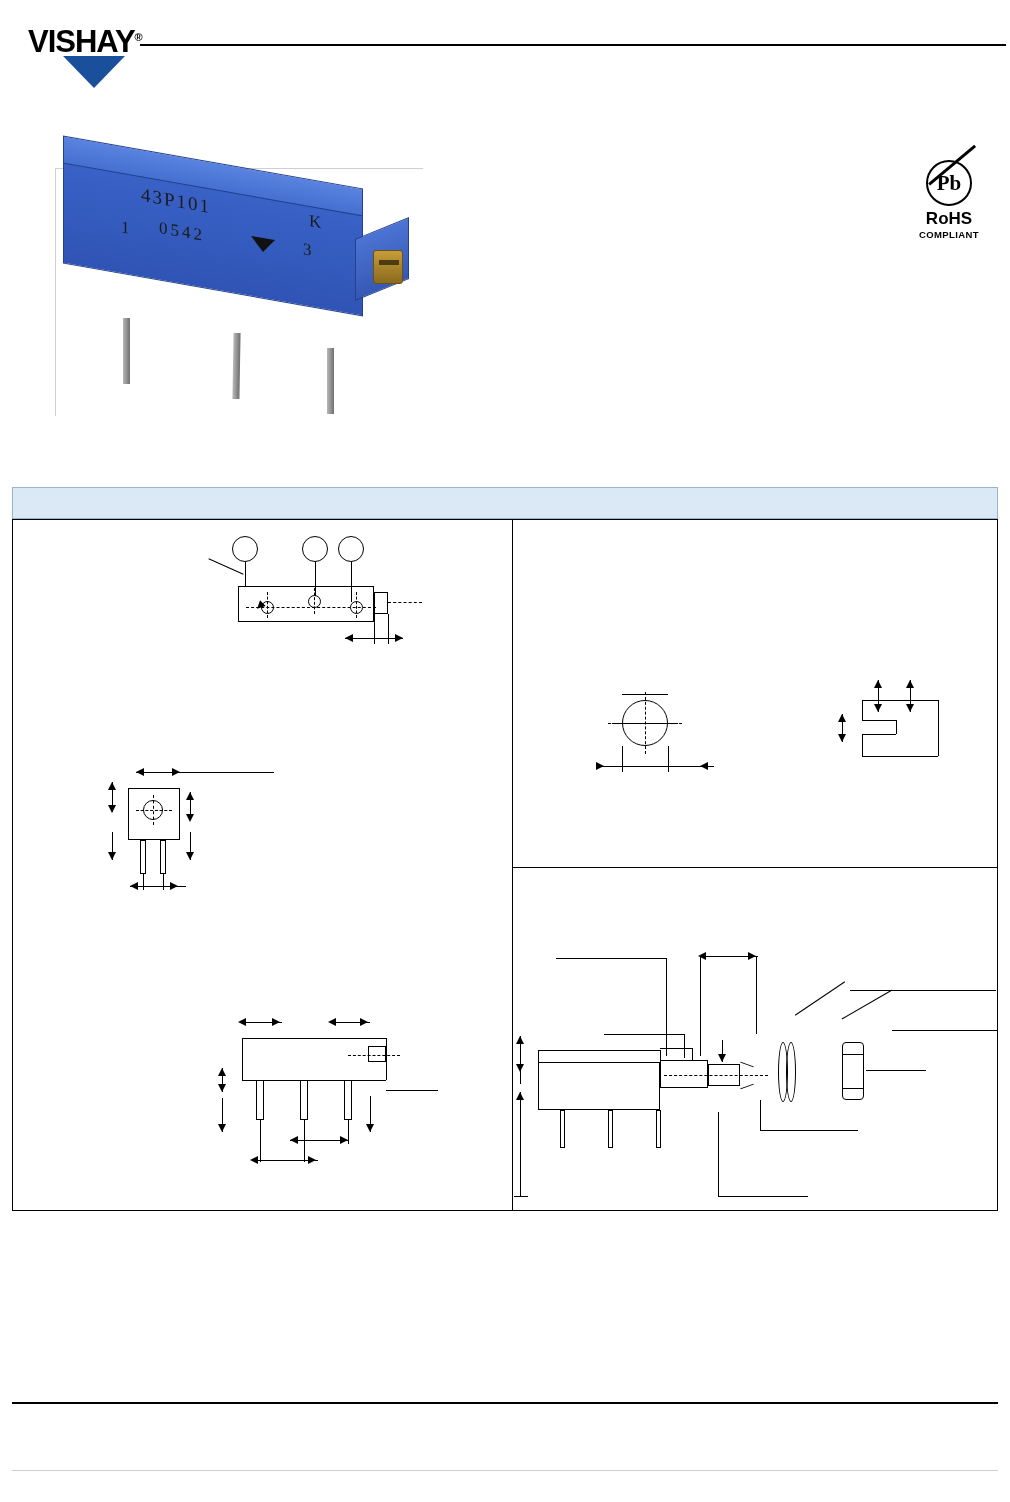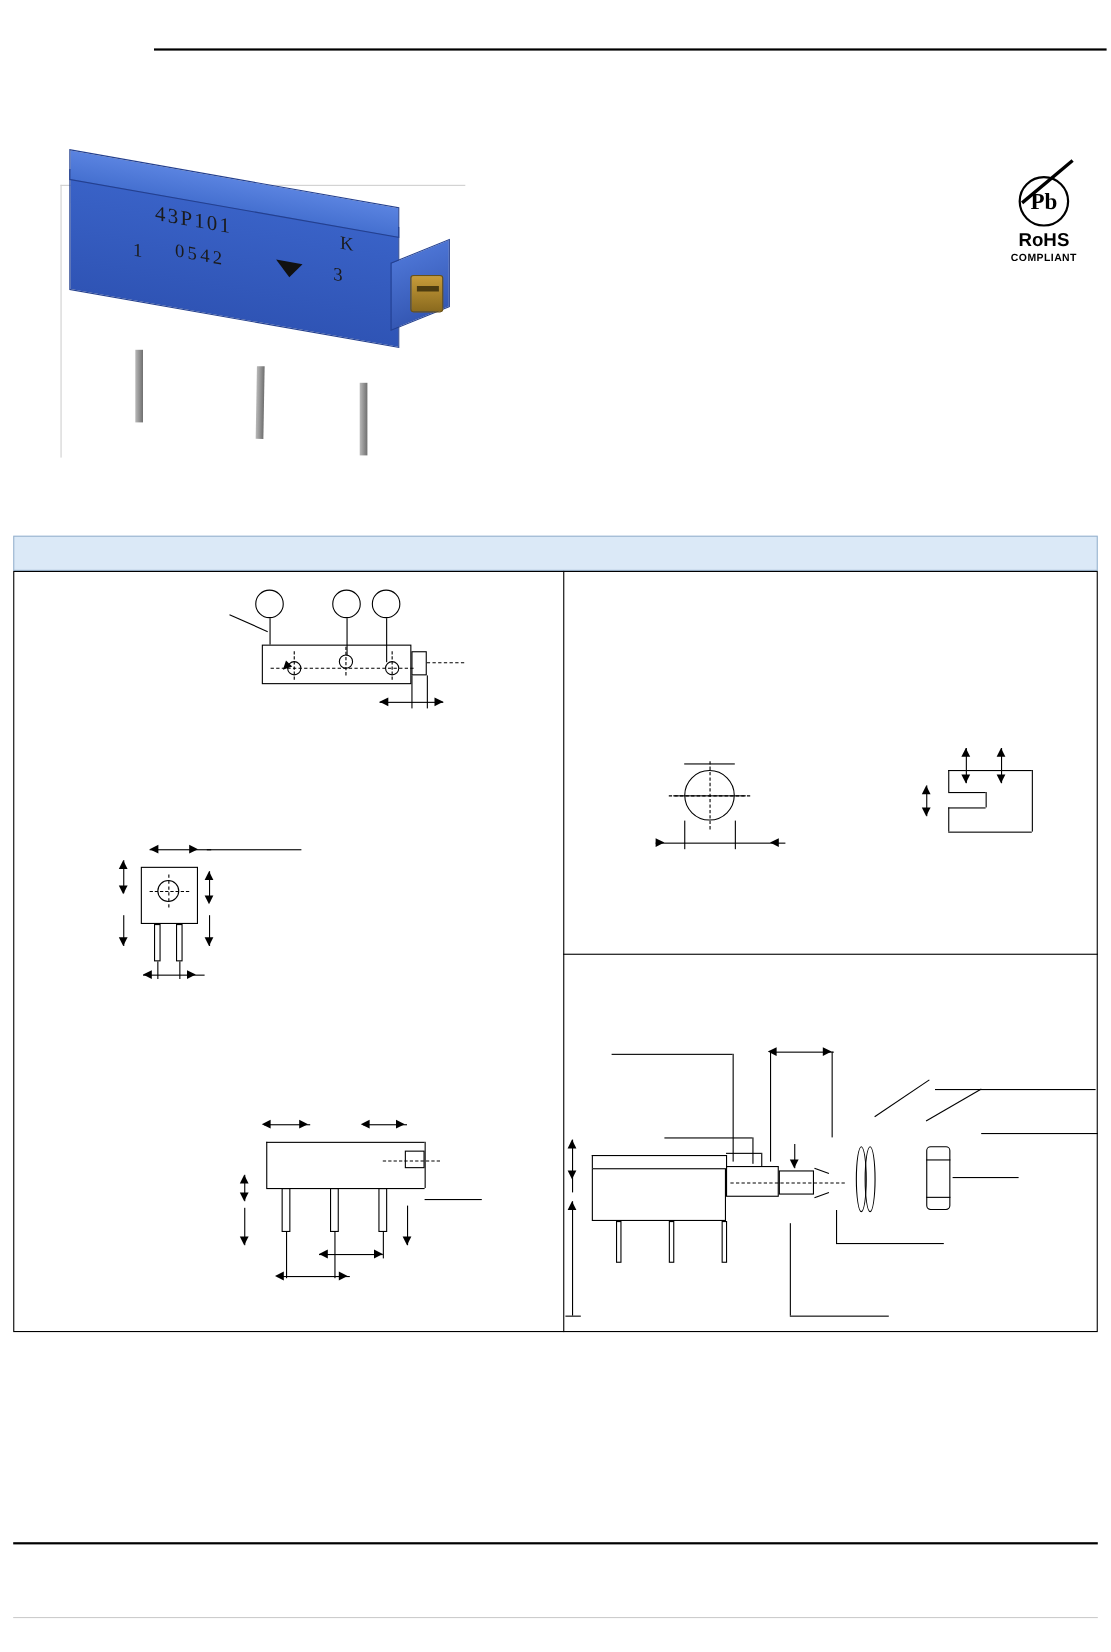--- a/index.html
+++ b/index.html
@@ -258,20 +258,24 @@
     position: absolute;
     left: 12px; top: 1470px;
     width: 986px; height: 1px;
     background: #cccccc;
   }
 </style>
 </head>
 <body>
 
 <div class="header">
+  <div class="logo-wrap">
+    <div class="logo-text"><span>VISHAY</span><span class="logo-reg">®</span></div>
+    <div class="logo-tri"></div>
+  </div>
   <div class="header-rule"></div>
 </div>
 
 <div class="rohs">
   <div class="rohs-circle">
     <div class="rohs-pb">Pb</div>
     <div class="rohs-slash"></div>
   </div>
   <div class="rohs-label">RoHS</div>
   <div class="rohs-sub">COMPLIANT</div>

